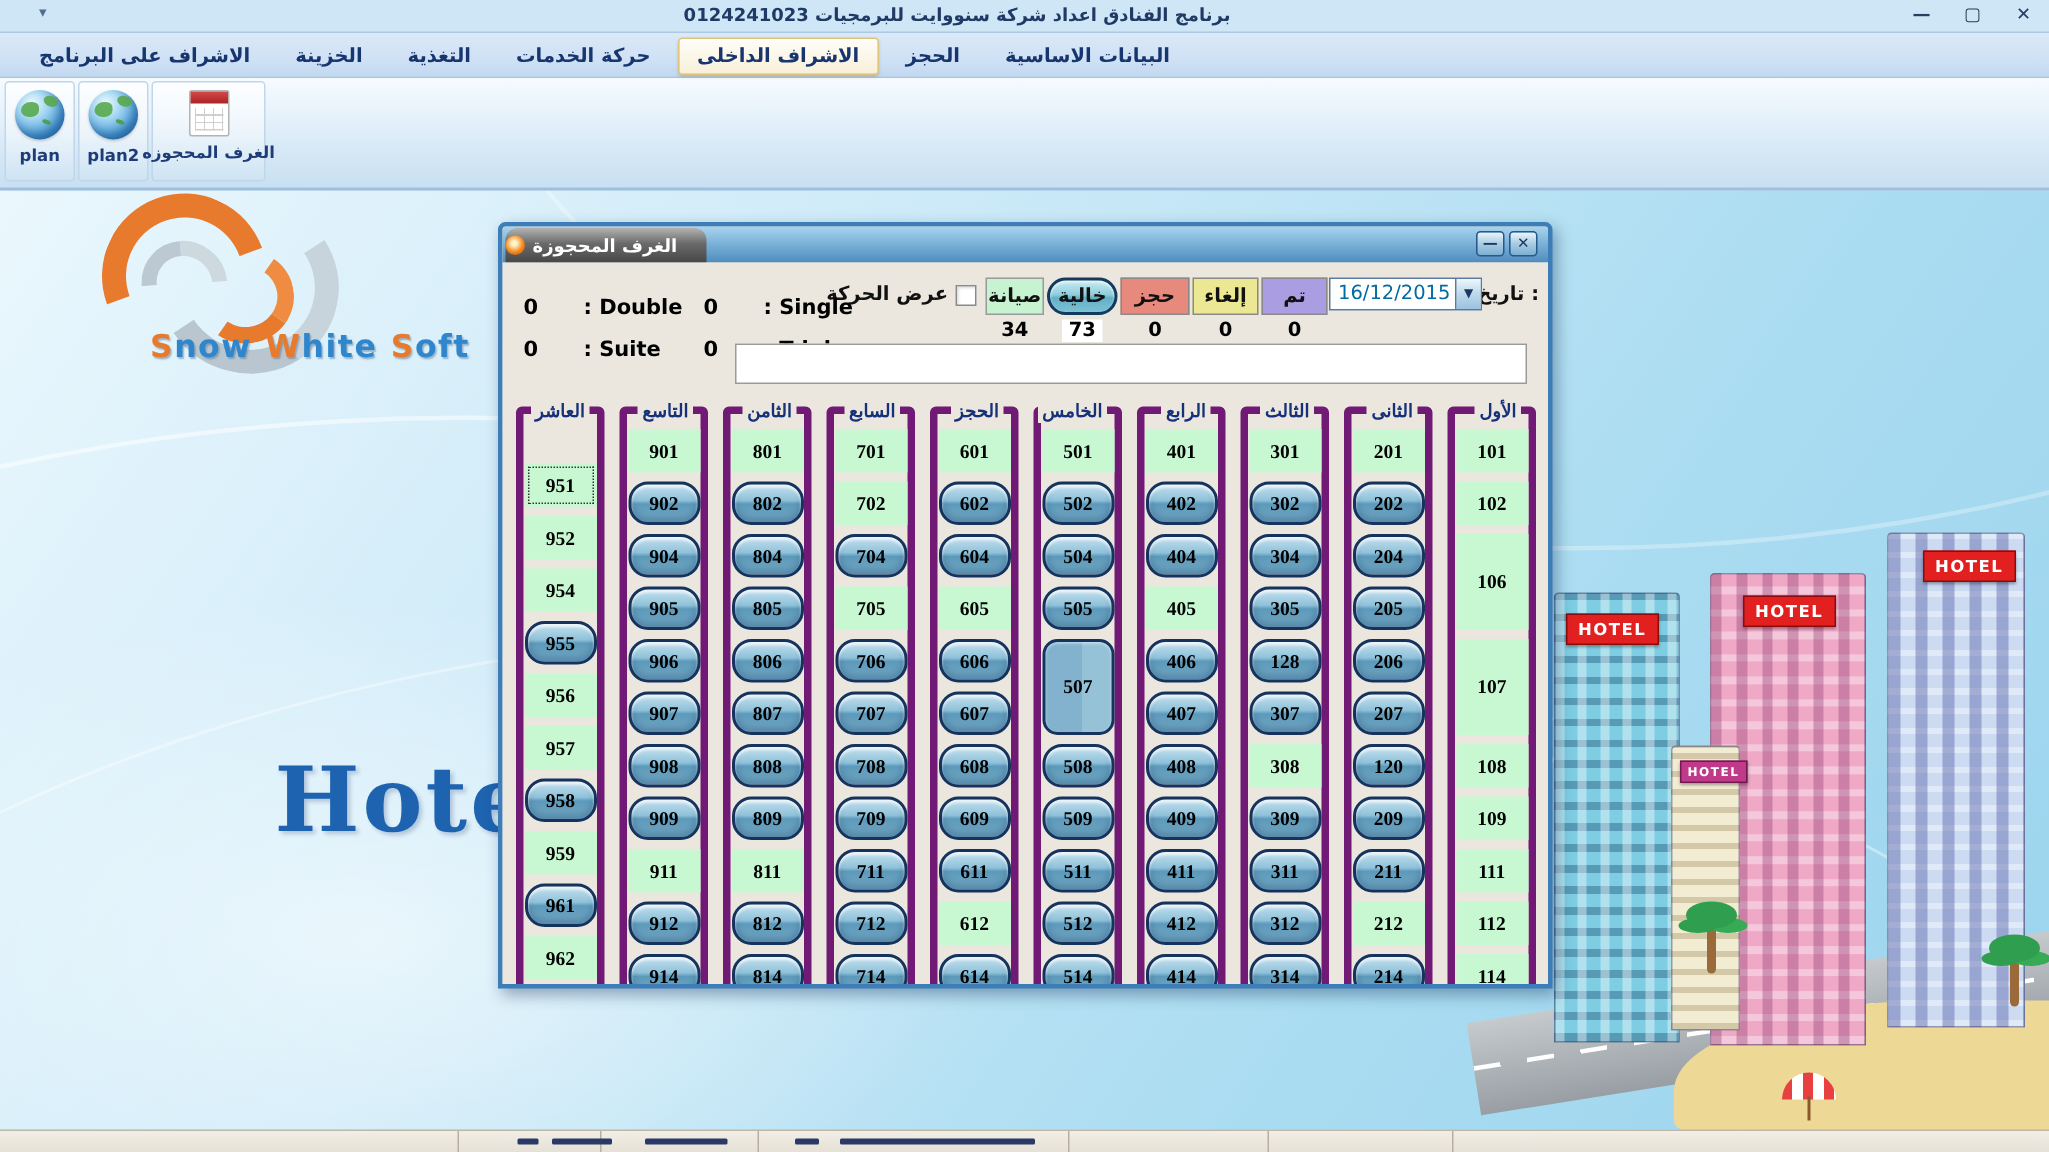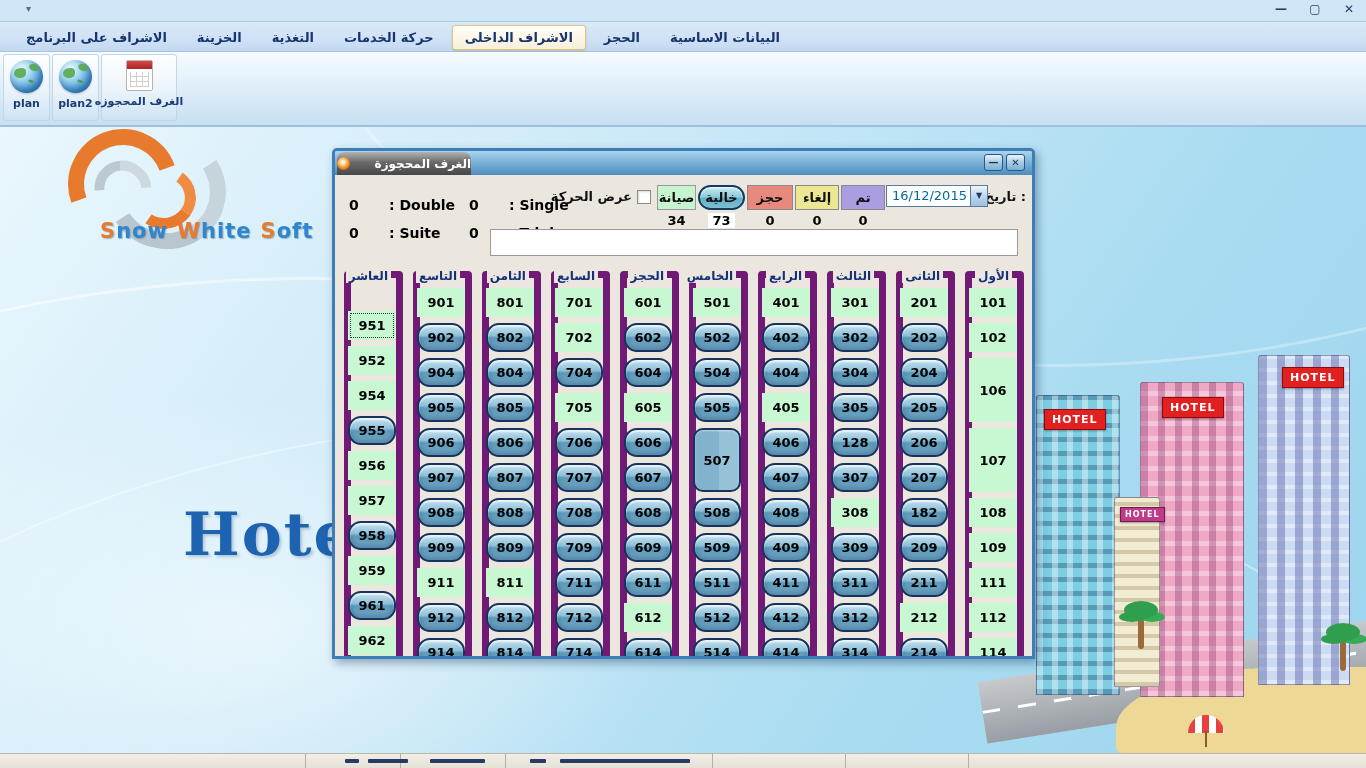--- a/index.html
+++ b/index.html
@@ -119,21 +119,21 @@
 
   
   .dialog { position:absolute; left:332px; top:148px; width:703px; height:511px; z-index:10;
     border:3px solid #3d7db8; border-radius:5px 5px 0 0; box-shadow:3px 4px 10px rgba(20,50,90,.4);
     background:#ebe7de; overflow:hidden; }
   .dtop { position:absolute; left:0; top:0; right:0; height:24px;
     background:linear-gradient(180deg,#a9d4ee 0%,#74acd4 55%,#4f8cbe 100%); }
   .dtab { position:absolute; left:2px; top:1px; width:134px; height:23px; border-radius:8px 8px 0 0;
     background:linear-gradient(180deg,#b3b3b3 0%,#6a6a6a 45%,#474747 100%);
     color:#fff; font-size:12px; font-weight:bold; display:flex; align-items:center;
-    justify-content:space-between; gap:5px; direction:rtl; }
+    justify-content:flex-end; gap:5px; direction:rtl; }
   .dtabicon { width:13px; height:13px; border-radius:50%;
     background:radial-gradient(circle at 45% 40%, #fff3c8 15%, #f58a20 55%, #a84808 100%); }
   .dctl { position:absolute; top:3px; width:19px; height:17px; border:1px solid #28578a; border-radius:3px;
     background:linear-gradient(#eaf5fc,#a9cbe2 50%,#7bb0d2); color:#16365e; font-size:10px;
     font-weight:bold; text-align:center; line-height:15px; cursor:pointer; }
   .dmin { right:29px; } .dclose { right:7px; }
   .dbody { position:absolute; left:0; top:24px; right:0; bottom:0; background:#ebe7de; }
 
   .datelabel { position:absolute; right:6px; top:14px; font-size:13px; font-weight:bold; color:#111; }
   .combo { position:absolute; right:44px; top:10px; width:102px; height:22px; background:#fff;
@@ -162,42 +162,43 @@
   .rtrows { position:absolute; left:10px; top:16px; }
   .rtrow { display:flex; flex-direction:row; height:28px; align-items:center; }
   .rtv { width:44px; text-align:left; padding-left:4px; font-size:14px; font-weight:bold; color:#000; }
   .rtl { width:76px; font-size:14px; font-weight:bold; color:#000; }
 
   .whitebox { position:absolute; left:155px; top:54px; width:528px; height:27px; background:#fff;
     border:1px solid #9a9a9a; }
 
   .floors { position:absolute; left:8px; right:8px; top:88px; bottom:0; overflow:hidden;
     display:flex; flex-direction:row; direction:rtl; gap:10px; }
-  .gbox { width:59px; flex:0 0 59px; margin-top:8px; height:400px; border:7px solid #701a75;
-    border-radius:4px; position:relative; }
+  .gbox { width:59px; flex:0 0 59px; margin-top:8px; height:400px; border:5px solid #701a75;
+    border-radius:4px; position:relative;font-family:Liberation Serif, serif; }
   .glab { position:absolute; top:-9px; right:5px; background:#ebe7de; padding:0 3px;
     font-size:12px; font-weight:bold; color:#16307a; direction:rtl; }
   .room { width:48px; height:29px; margin:6px auto 0; display:flex; align-items:center;
     justify-content:center; font-size:13px; font-weight:bold; color:#000; direction:ltr; cursor:pointer; }
   .room:first-of-type { margin-top:10px; }
   .rm { background:#c8f8d2; }
   .rm.focus { outline:1px dotted #333; outline-offset:-3px;margin-top:33px; }
   .rv { border:2px solid #16335e; border-radius:13px;
     background:linear-gradient(180deg,#c3e0ee 0%,#8fc2da 42%,#5d99ba 52%,#74abc6 100%);
     box-shadow:inset 0 2px 2px rgba(255,255,255,.75), inset 0 -3px 4px rgba(0,30,80,.25); }
   .tall { height:64px; }
   .rv.tall { border-radius:10px;
     background:linear-gradient(90deg,#82b2ce 0 55%,#96c2d8 55% 100%);
     box-shadow:inset 0 1px 2px rgba(255,255,255,.5); }
 </style>
 </head>
 <body>
 
 <div class="titlebar">
   <span class="qat">▾</span>
+  <div class="wtitle">برنامج الفنادق اعداد شركة سنووايت للبرمجيات 0124241023</div>
   <div class="winbtns">
     <span class="winbtn">—</span>
     <span class="winbtn">▢</span>
     <span class="winbtn">✕</span>
   </div>
 </div>
 
 <div class="menubar">
   <div class="menu">
       <div class="mi">البيانات الاساسية</div>
@@ -334,21 +335,21 @@
           <div class="room rm">114</div>
         </div>
         <div class="gbox">
           <span class="glab">الثانى</span>
           <div class="room rm">201</div>
           <div class="room rv">202</div>
           <div class="room rv">204</div>
           <div class="room rv">205</div>
           <div class="room rv">206</div>
           <div class="room rv">207</div>
-          <div class="room rv">182</div>
+          <div class="room rv">120</div>
           <div class="room rv">209</div>
           <div class="room rv">211</div>
           <div class="room rm">212</div>
           <div class="room rv">214</div>
         </div>
         <div class="gbox">
           <span class="glab">الثالث</span>
           <div class="room rm">301</div>
           <div class="room rv">302</div>
           <div class="room rv">304</div>

